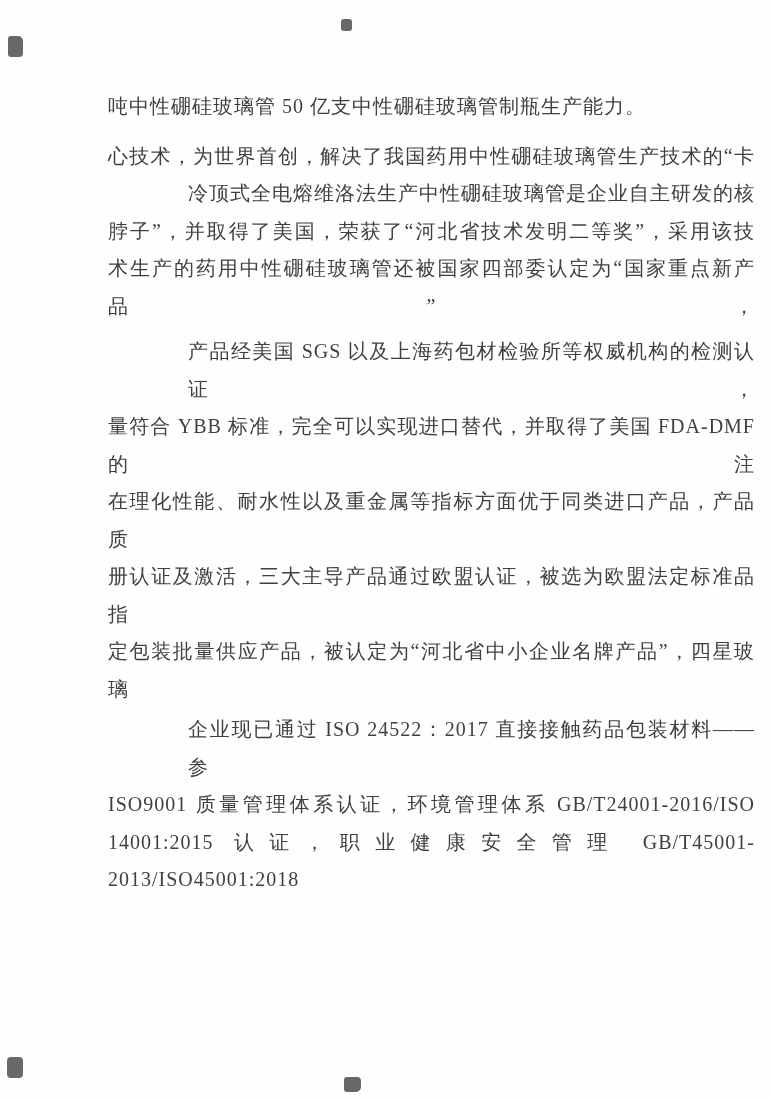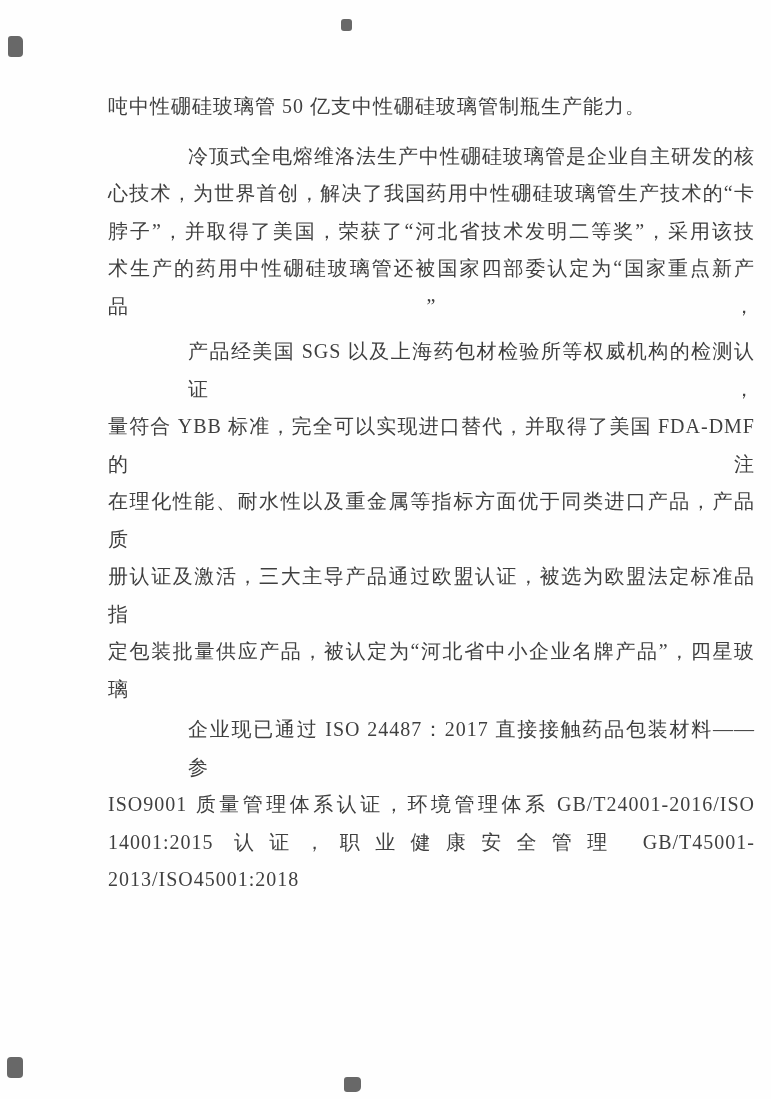--- a/index.html
+++ b/index.html
@@ -59,31 +59,31 @@
   <span class="scan-mark" id="mark-top-left"></span>
   <span class="scan-mark" id="mark-top-center"></span>
   <span class="scan-mark" id="mark-bottom-left"></span>
   <span class="scan-mark" id="mark-bottom-center"></span>
 
   <div id="doc">
       <div class="para">
         <div class="tline">吨中性硼硅玻璃管 50 亿支中性硼硅玻璃管制瓶生产能力。</div>
       </div>
       <div class="para m1">
+        <div class="tline jl">心技术，为世界首创，解决了我国药用中性硼硅玻璃管生产技术的“卡</div>
         <div class="tline jl ind">冷顶式全电熔维洛法生产中性硼硅玻璃管是企业自主研发的核</div>
-        <div class="tline jl">心技术，为世界首创，解决了我国药用中性硼硅玻璃管生产技术的“卡</div>
         <div class="tline jl">脖子”，并取得了美国，荣获了“河北省技术发明二等奖”，采用该技</div>
         <div class="tline jl">术生产的药用中性硼硅玻璃管还被国家四部委认定为“国家重点新产品”，</div>
       </div>
       <div class="para m2">
         <div class="tline jl ind">产品经美国 SGS 以及上海药包材检验所等权威机构的检测认证，</div>
         <div class="tline jl">量符合 YBB 标准，完全可以实现进口替代，并取得了美国 FDA-DMF 的注</div>
         <div class="tline jl">在理化性能、耐水性以及重金属等指标方面优于同类进口产品，产品质</div>
         <div class="tline jl">册认证及激活，三大主导产品通过欧盟认证，被选为欧盟法定标准品指</div>
         <div class="tline jl">定包装批量供应产品，被认定为“河北省中小企业名牌产品”，四星玻璃</div>
       </div>
       <div class="para m3">
-        <div class="tline jl ind">企业现已通过 ISO 24487：2017 直接接触药品包装材料——参</div>
+        <div class="tline jl ind">企业现已通过 ISO 24522：2017 直接接触药品包装材料——参</div>
         <div class="tline jl">ISO9001 质量管理体系认证，环境管理体系 GB/T24001-2016/ISO</div>
         <div class="tline jl">14001:2015 认证，职业健康安全管理 GB/T45001-2013/ISO45001:2018</div>
       </div>
     </div>
 </div>
 
 </body></html>

